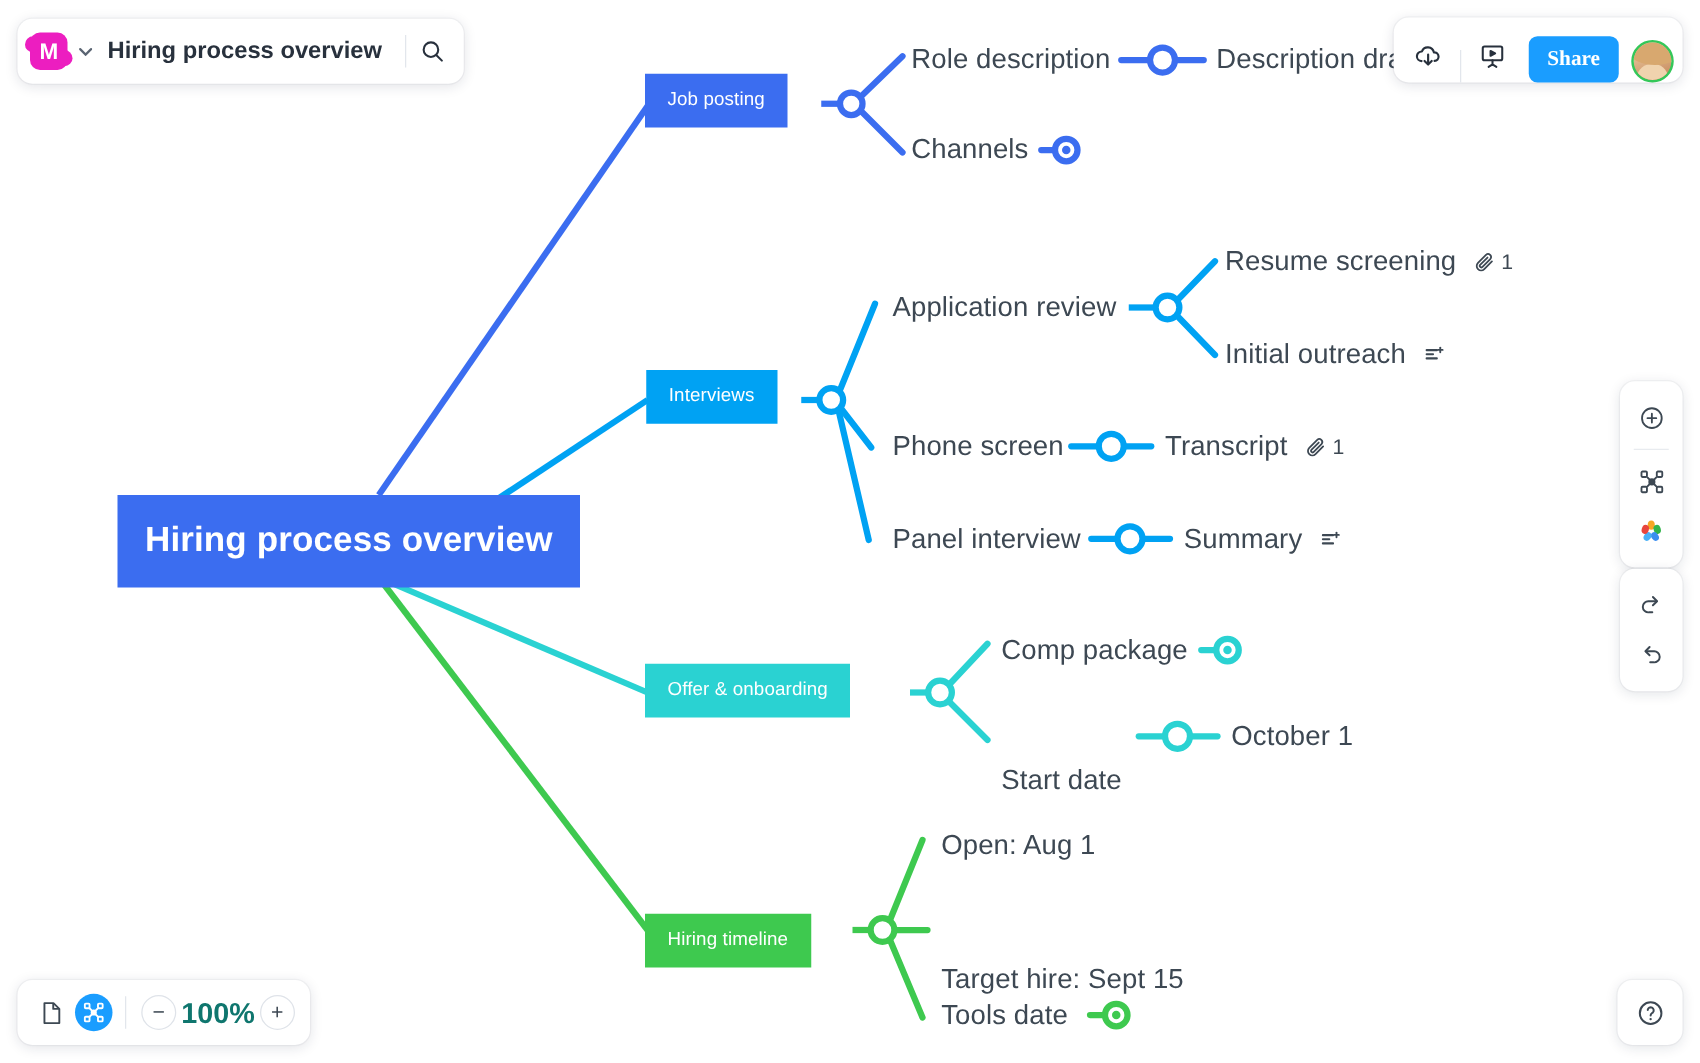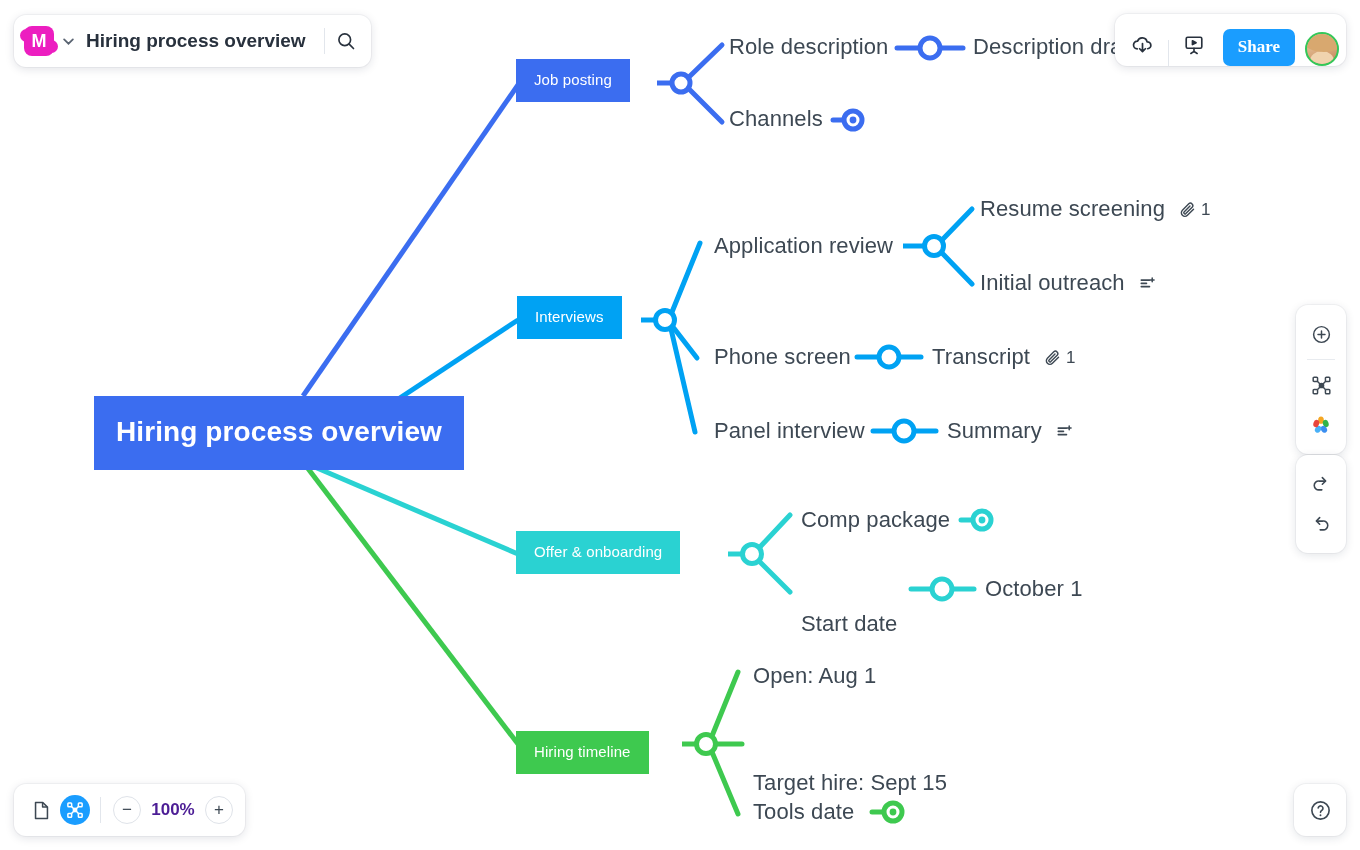--- a/index.html
+++ b/index.html
@@ -143,21 +143,21 @@
   }
   .mode-btn.active { background: #1a9dff; }
   .circ-btn {
     width: 28px; height: 28px; border-radius: 50%;
     border: 1px solid #dfe3e9; background:#fff;
     display: flex; align-items: center; justify-content: center;
     cursor: pointer; color:#3d4853; font-size: 17px; line-height: 0;
     font-family: inherit;
   }
   .zoom-val {
-    font-size: 17px; font-weight: bold; color: #4c1d95;
+    font-size: 23px; font-weight: bold; color: #0f766e;
     min-width: 56px; text-align: center;
   }
   .zb-div { width:1px; height:26px; background:#e2e6ec; margin: 0 8px 0 6px; }
 </style>
 </head>
 <body>
 
 <div id="stage">
 
   <svg id="mapsvg">

